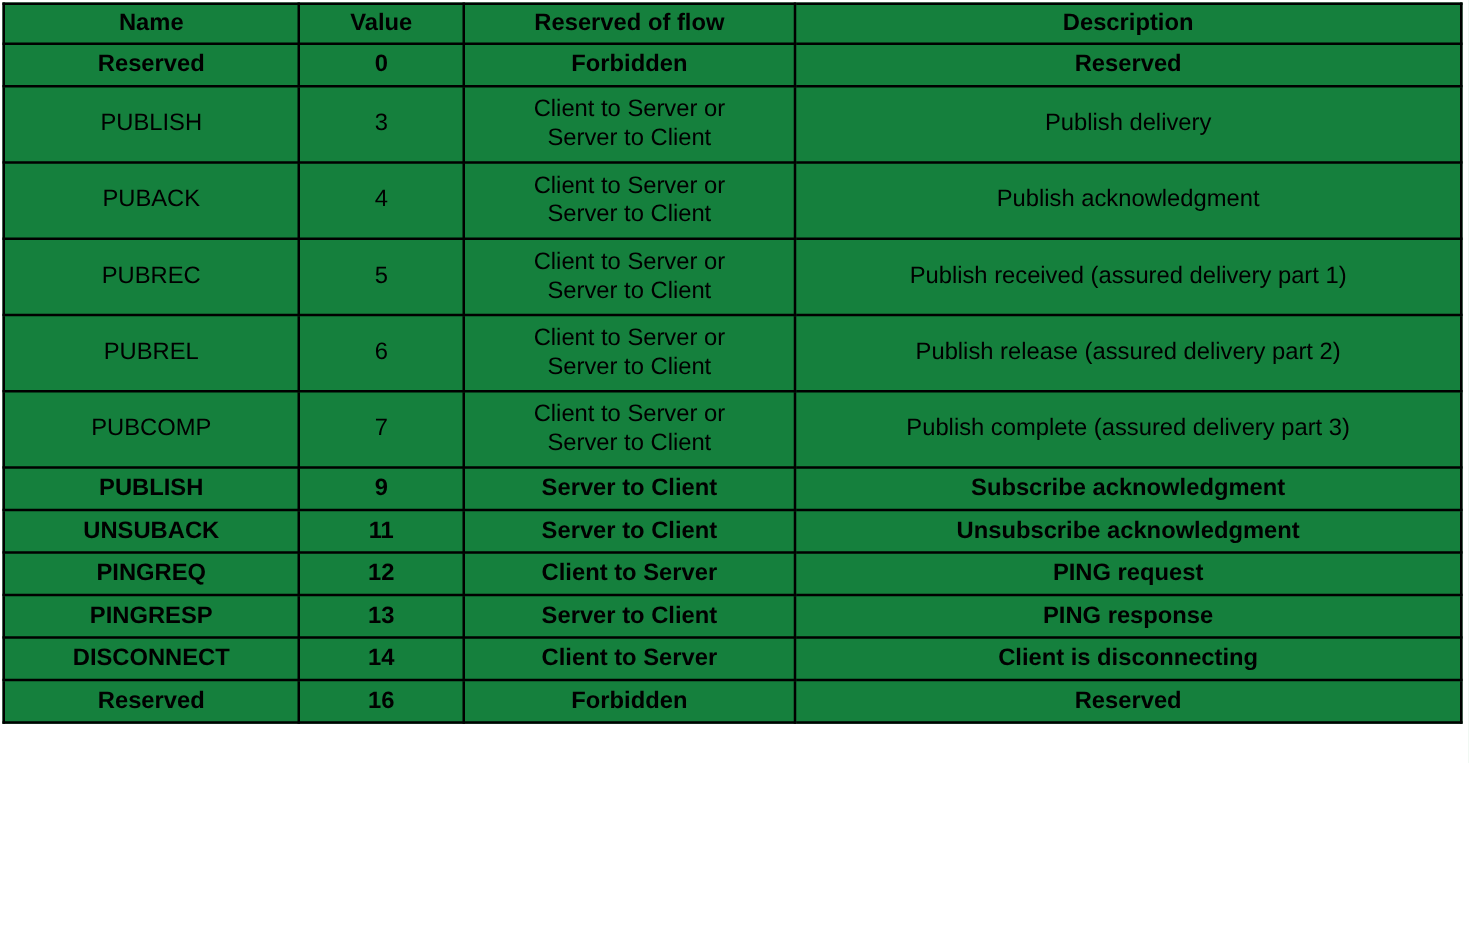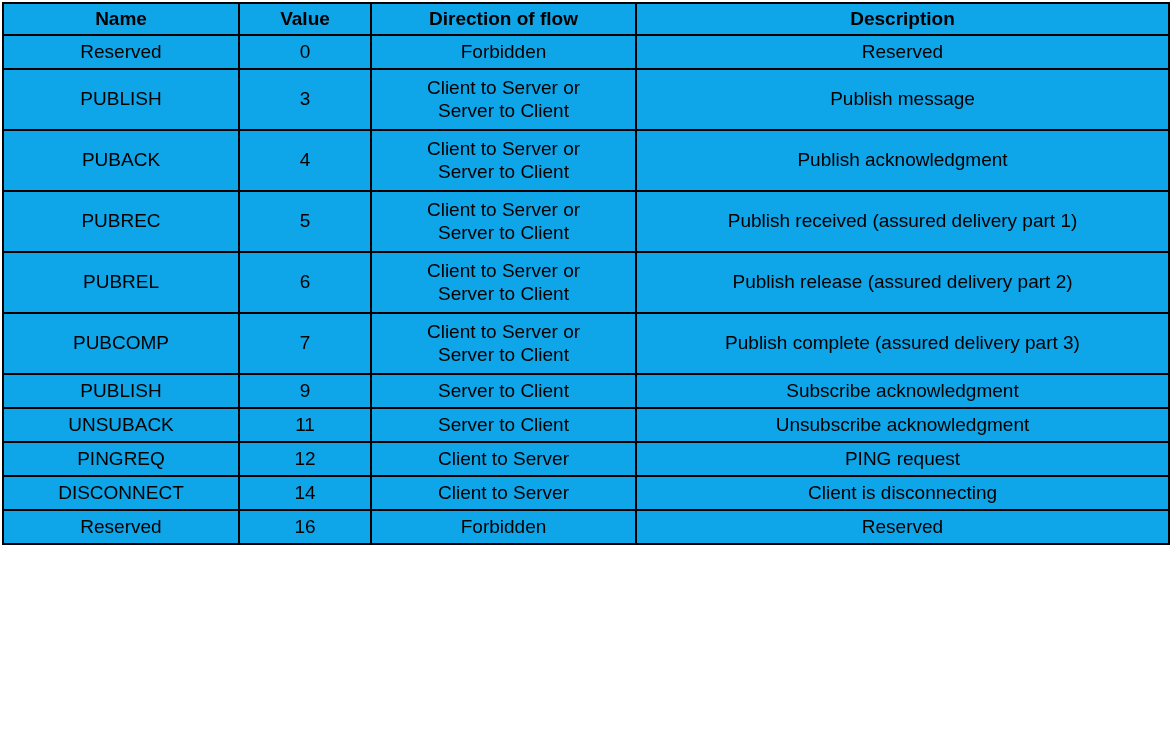--- a/index.html
+++ b/index.html
@@ -19,21 +19,21 @@
     position: absolute;
     left: 2px;
     top: 2px;
     width: 1166px;
   }
 
   table.packet-table {
     border-collapse: collapse;
     table-layout: fixed;
     width: 1166px;
-    background: #0ea5e9;
+    background: #15803d;
   }
 
   table.packet-table col.col-name  { width: 236px; }
   table.packet-table col.col-value { width: 132px; }
   table.packet-table col.col-dir   { width: 265px; }
   table.packet-table col.col-desc  { width: 533px; }
 
   table.packet-table th,
   table.packet-table td {
     border: 2px solid #000000;
@@ -49,55 +49,55 @@
     font-weight: bold;
     font-size: 19px;
     height: 30px;
   }
 
   table.packet-table td {
     font-weight: normal;
     font-size: 19px;
   }
 
-  tr.row-single td { height: 32px; }
+  tr.row-single td { height: 32px; font-weight: bold; }
   tr.row-double td { height: 59px; }
 </style>
 </head>
 <body>
 
 <div id="table-wrap">
   <table class="packet-table">
     <colgroup>
       <col class="col-name">
       <col class="col-value">
       <col class="col-dir">
       <col class="col-desc">
     </colgroup>
     <thead>
       <tr>
         <th>Name</th>
         <th>Value</th>
-        <th>Direction of flow</th>
+        <th>Reserved of flow</th>
         <th>Description</th>
       </tr>
     </thead>
     <tbody id="table-body">
         <tr class="row-single">
           <td>Reserved</td>
           <td>0</td>
           <td>Forbidden</td>
           <td>Reserved</td>
         </tr>
         <tr class="row-double">
           <td>PUBLISH</td>
           <td>3</td>
           <td>Client to Server or
 Server to Client</td>
-          <td>Publish message</td>
+          <td>Publish delivery</td>
         </tr>
         <tr class="row-double">
           <td>PUBACK</td>
           <td>4</td>
           <td>Client to Server or
 Server to Client</td>
           <td>Publish acknowledgment</td>
         </tr>
         <tr class="row-double">
           <td>PUBREC</td>
@@ -132,20 +132,26 @@
           <td>Server to Client</td>
           <td>Unsubscribe acknowledgment</td>
         </tr>
         <tr class="row-single">
           <td>PINGREQ</td>
           <td>12</td>
           <td>Client to Server</td>
           <td>PING request</td>
         </tr>
         <tr class="row-single">
+          <td>PINGRESP</td>
+          <td>13</td>
+          <td>Server to Client</td>
+          <td>PING response</td>
+        </tr>
+        <tr class="row-single">
           <td>DISCONNECT</td>
           <td>14</td>
           <td>Client to Server</td>
           <td>Client is disconnecting</td>
         </tr>
         <tr class="row-single">
           <td>Reserved</td>
           <td>16</td>
           <td>Forbidden</td>
           <td>Reserved</td>

